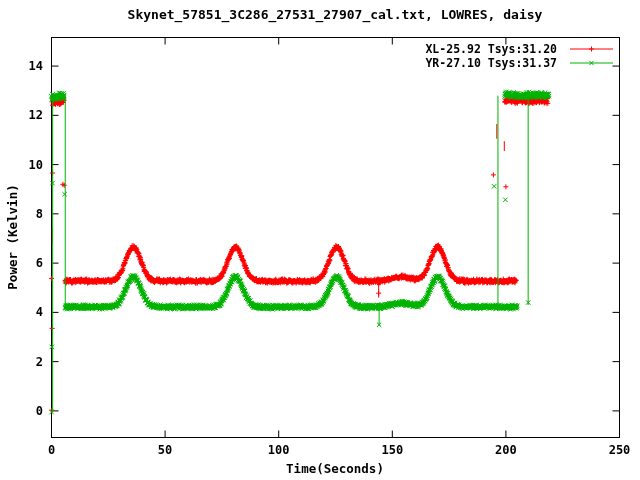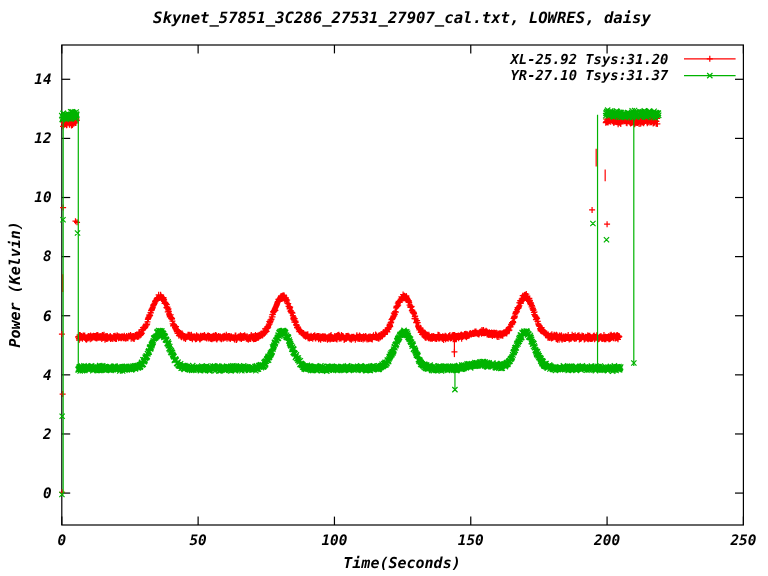--- a/index.html
+++ b/index.html
@@ -1,16 +1,16 @@
 <!DOCTYPE html>
 <html><head>
 <meta charset="utf-8">
 <style>
   html,body{margin:0;padding:0;background:#ffffff;}
-  .canvas{position:relative;width:640px;height:480px;background:#ffffff;overflow:hidden;font-style:italic;}
+  .canvas{position:relative;width:640px;height:480px;background:#ffffff;overflow:hidden;}
   svg text{font-family:"DejaVu Sans Mono","Liberation Mono",monospace;font-weight:bold;fill:#000000;}
   .title-text{font-size:13px;}
   .tick-label{font-size:12px;}
   .axis-label{font-size:12.5px;}
   .legend-label{font-size:11.5px;}
 </style>
 </head>
 <body>
 
 <div class="canvas">

